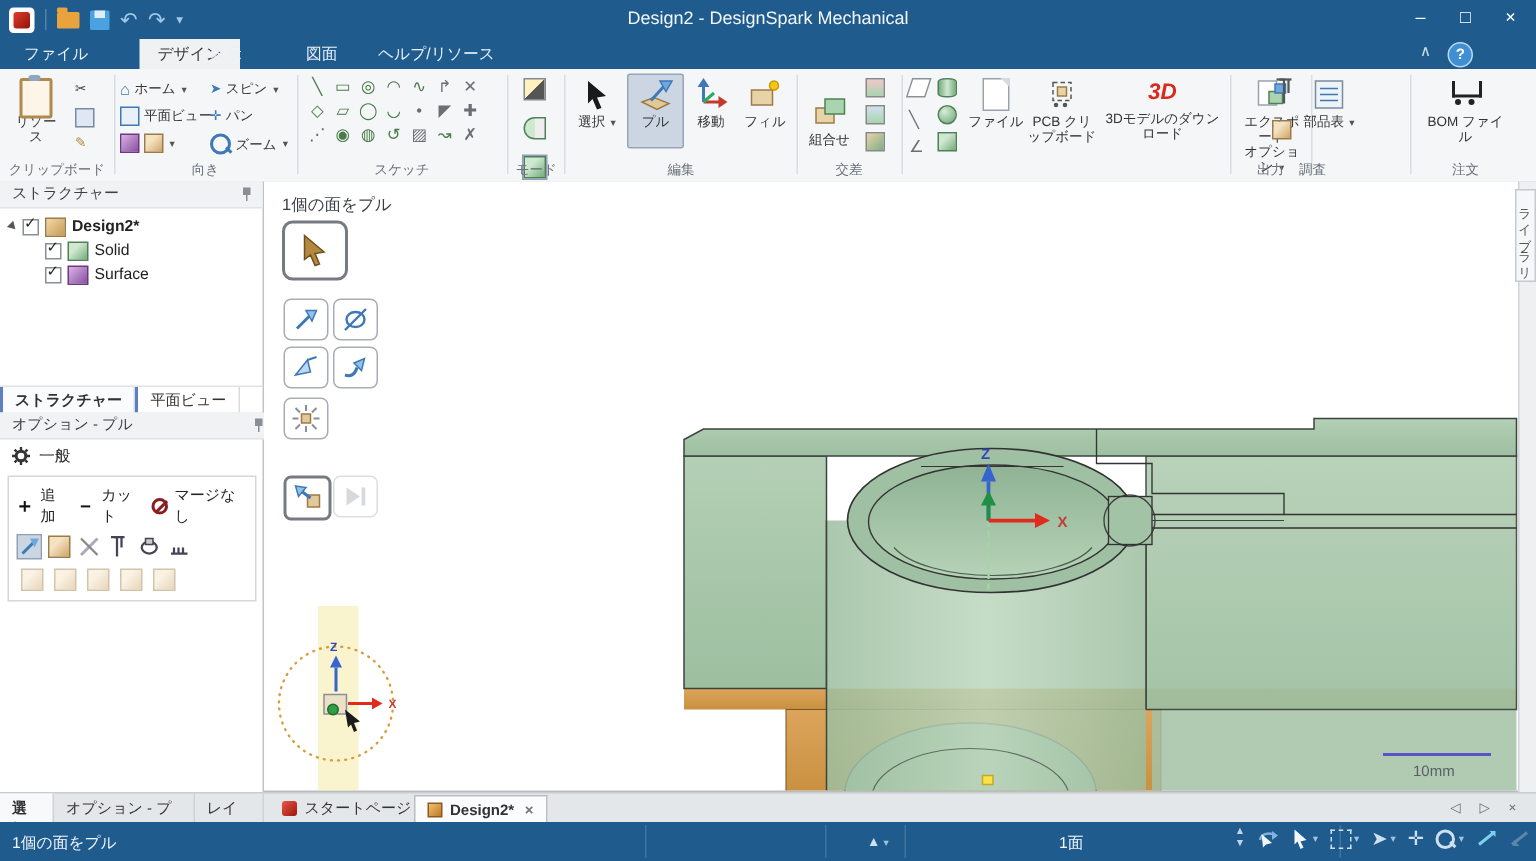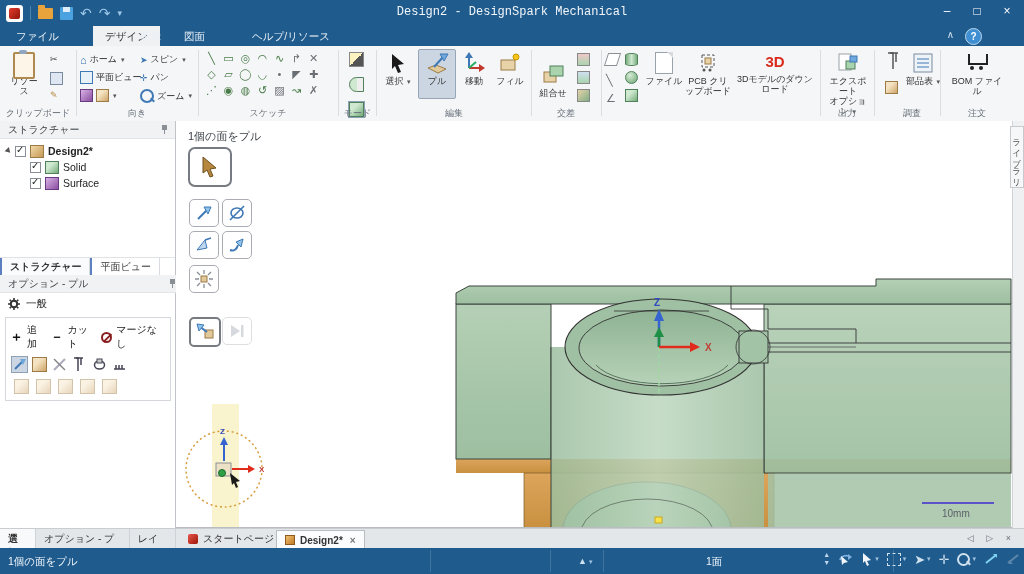--- a/index.html
+++ b/index.html
@@ -10,36 +10,36 @@
   .qat{position:absolute;left:6px;top:3px;display:flex;align-items:center;gap:7px;height:20px;}
   .appicon{width:17px;height:17px;background:#fdfdfd;border-radius:3px;position:relative;}
   .appicon::after{content:"";position:absolute;left:3px;top:3px;width:11px;height:11px;background:linear-gradient(135deg,#e23b2e,#8f1408);border-radius:2px;}
   .qdiv{width:1px;height:14px;background:#4f84ad;}
   .ic-folder{width:15px;height:11px;background:#e8a33d;border-radius:1px;position:relative;}
   .ic-folder::before{content:"";position:absolute;left:0;top:-3px;width:7px;height:3px;background:#e8a33d;border-radius:1px 1px 0 0;}
   .ic-save{width:13px;height:13px;background:#4aa3e0;position:relative;border-radius:1px;}
   .ic-save::after{content:"";position:absolute;left:3px;top:0;width:7px;height:5px;background:#dfeefb;}
   .qglyph{color:#9fc8e8;font-size:14px;line-height:14px;}
   .qcaret{color:#9fc8e8;font-size:9px;}
-  .wintitle{position:absolute;left:0;right:0;top:5px;text-align:center;font-size:12px;color:#f2f6fa;font-family:Liberation Mono, monospace;}
+  .wintitle{position:absolute;left:0;right:0;top:5px;text-align:center;font-size:12px;color:#f2f6fa;}
   .winctl{position:absolute;right:2px;top:0;display:flex;}
   .winbtn{width:30px;height:22px;text-align:center;font-size:12px;line-height:22px;color:#fff;}
   
   .menurow{position:absolute;left:0;top:26px;width:1024px;height:20px;background:#1f5b8d;}
   .mtab{position:absolute;top:0;height:20px;line-height:20px;text-align:center;font-size:10.5px;color:#e8f0f7;padding:0 12px;}
   .mtab.active{background:#f0f1f3;color:#333;}
   .ribcollapse{position:absolute;right:70px;top:3px;color:#cfe0ee;font-size:10px;}
   .helpbtn{position:absolute;right:42px;top:2px;width:15px;height:15px;background:#3f8fd2;border:1px solid #bcd9f0;border-radius:50%;color:#fff;font-size:10px;text-align:center;line-height:15px;font-weight:bold;}
   
   .ribbon{position:absolute;left:0;top:46px;width:1024px;height:75px;background:#f5f6f7;border-bottom:1px solid #c9ccd1;}
   .grp{position:absolute;top:0;height:75px;}
   .grp-label{position:absolute;bottom:1px;left:0;width:100%;text-align:center;font-size:9px;color:#67707a;white-space:nowrap;}
   .rsep{position:absolute;top:4px;width:1px;height:66px;background:#dadde1;}
   .bigbtn{position:absolute;width:36px;text-align:center;font-size:9px;color:#333;line-height:10px;}
-  .bigbtn .bicon{margin:2px auto 2px auto;width:22px;height:22px;position:relative;}
+  .bigbtn .bicon{margin:2px auto 2px auto;width:22px;height:22px;position:relative;font-style:italic;}
   .bigbtn.sel{background:#ccd6e2;border:1px solid #97a6b6;border-radius:2px;}
   .smallrow{position:absolute;display:flex;align-items:center;gap:3px;font-size:9px;color:#333;white-space:nowrap;}
   .caret::after{content:"▾";font-size:7px;color:#555;margin-left:1px;}
   .mi{width:13px;height:13px;display:inline-block;box-sizing:border-box;}
   .mi16{width:15px;height:15px;display:inline-block;box-sizing:border-box;position:relative;}
   .cubeG{background:linear-gradient(135deg,#cfe9d0 35%,#74ab7a);border:1px solid #50805a;}
   .cubeT{background:linear-gradient(135deg,#f4e3c2 35%,#cfa468);border:1px solid #9c7b46;}
   .sphG{background:radial-gradient(circle at 35% 30%,#d6ecd6,#6aa571);border:1px solid #50805a;border-radius:50%;}
   .cylG{background:linear-gradient(90deg,#79ae80,#cfe9d0,#79ae80);border:1px solid #50805a;border-radius:45%/18%;}
   .purpI{background:linear-gradient(135deg,#d9b3e6,#8a4fa0);border:1px solid #6a3a80;}
@@ -143,21 +143,21 @@
       <div class="winbtn">–</div>
       <div class="winbtn">□</div>
       <div class="winbtn">×</div>
     </div>
   </div>
 
   <div class="menurow">
     <div class="mtab" style="left:4px;">ファイル</div>
     <div class="mtab active" style="left:62px;margin-left:31px;">デザイン</div>
     <div class="mtab" style="left:128px;">表示</div>
-    <div class="mtab" style="left:172px;">図面</div>
+    <div class="mtab" style="left:192px;">図面</div>
     <div class="mtab" style="left:240px;">ヘルプ/リソース</div>
     <div class="ribcollapse">∧</div>
     <div class="helpbtn">?</div>
   </div>
 
   <div class="ribbon">
 
     <div class="grp" style="left:2px;width:72px;">
       <div class="bigbtn" style="left:4px;top:4px;">
         <div class="bicon">
@@ -346,21 +346,21 @@
             <rect x="13" y="4" width="7" height="6" fill="#6fa8dc" stroke="#3e78b5"></rect>
             </svg>
         </div>
         <span>エクスポート</span><br>
         <span>オプション</span>
       </div>
       <div class="grp-label">出力</div>
     </div>
     <div class="rsep" style="left:874px;"></div>
 
-    <div class="grp" style="left:881px;width:62px;">
+    <div class="grp" style="left:844px;width:62px;">
       <div style="position:absolute;left:4px;top:6px;">
         <svg width="16" height="18" viewBox="0 0 16 18">
             <path d="M5,1 L8,1 L8,17 M11,1 L11,10" stroke="#555" fill="none" stroke-width="1.5"></path>
             <path d="M3,1 L13,1" stroke="#555" stroke-width="1.5"></path>
           </svg>
       </div>
       <div style="position:absolute;left:4px;top:34px;"><span class="mi cubeT"></span></div>
       <div class="bigbtn caret" style="left:24px;top:4px;">
         <div class="bicon">
           <svg width="22" height="22" viewBox="0 0 22 22">

